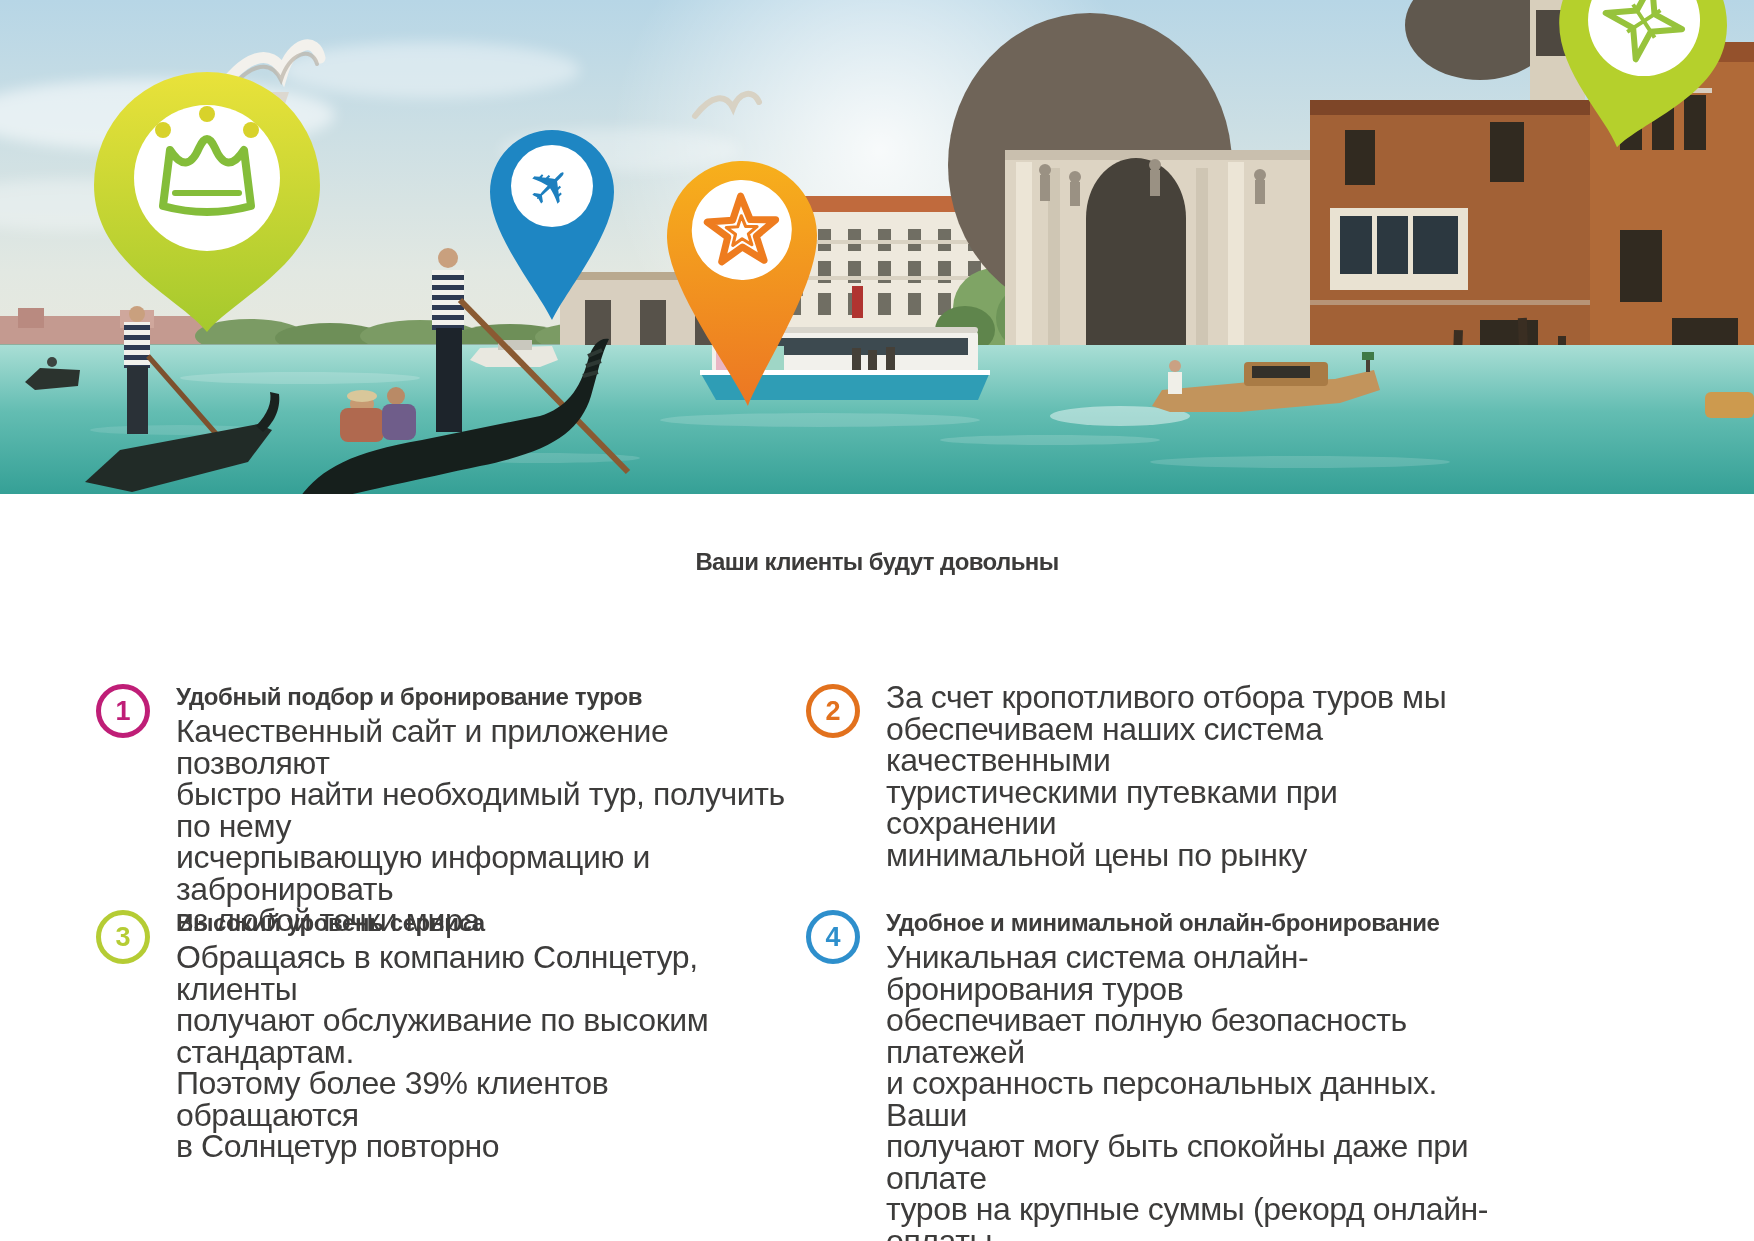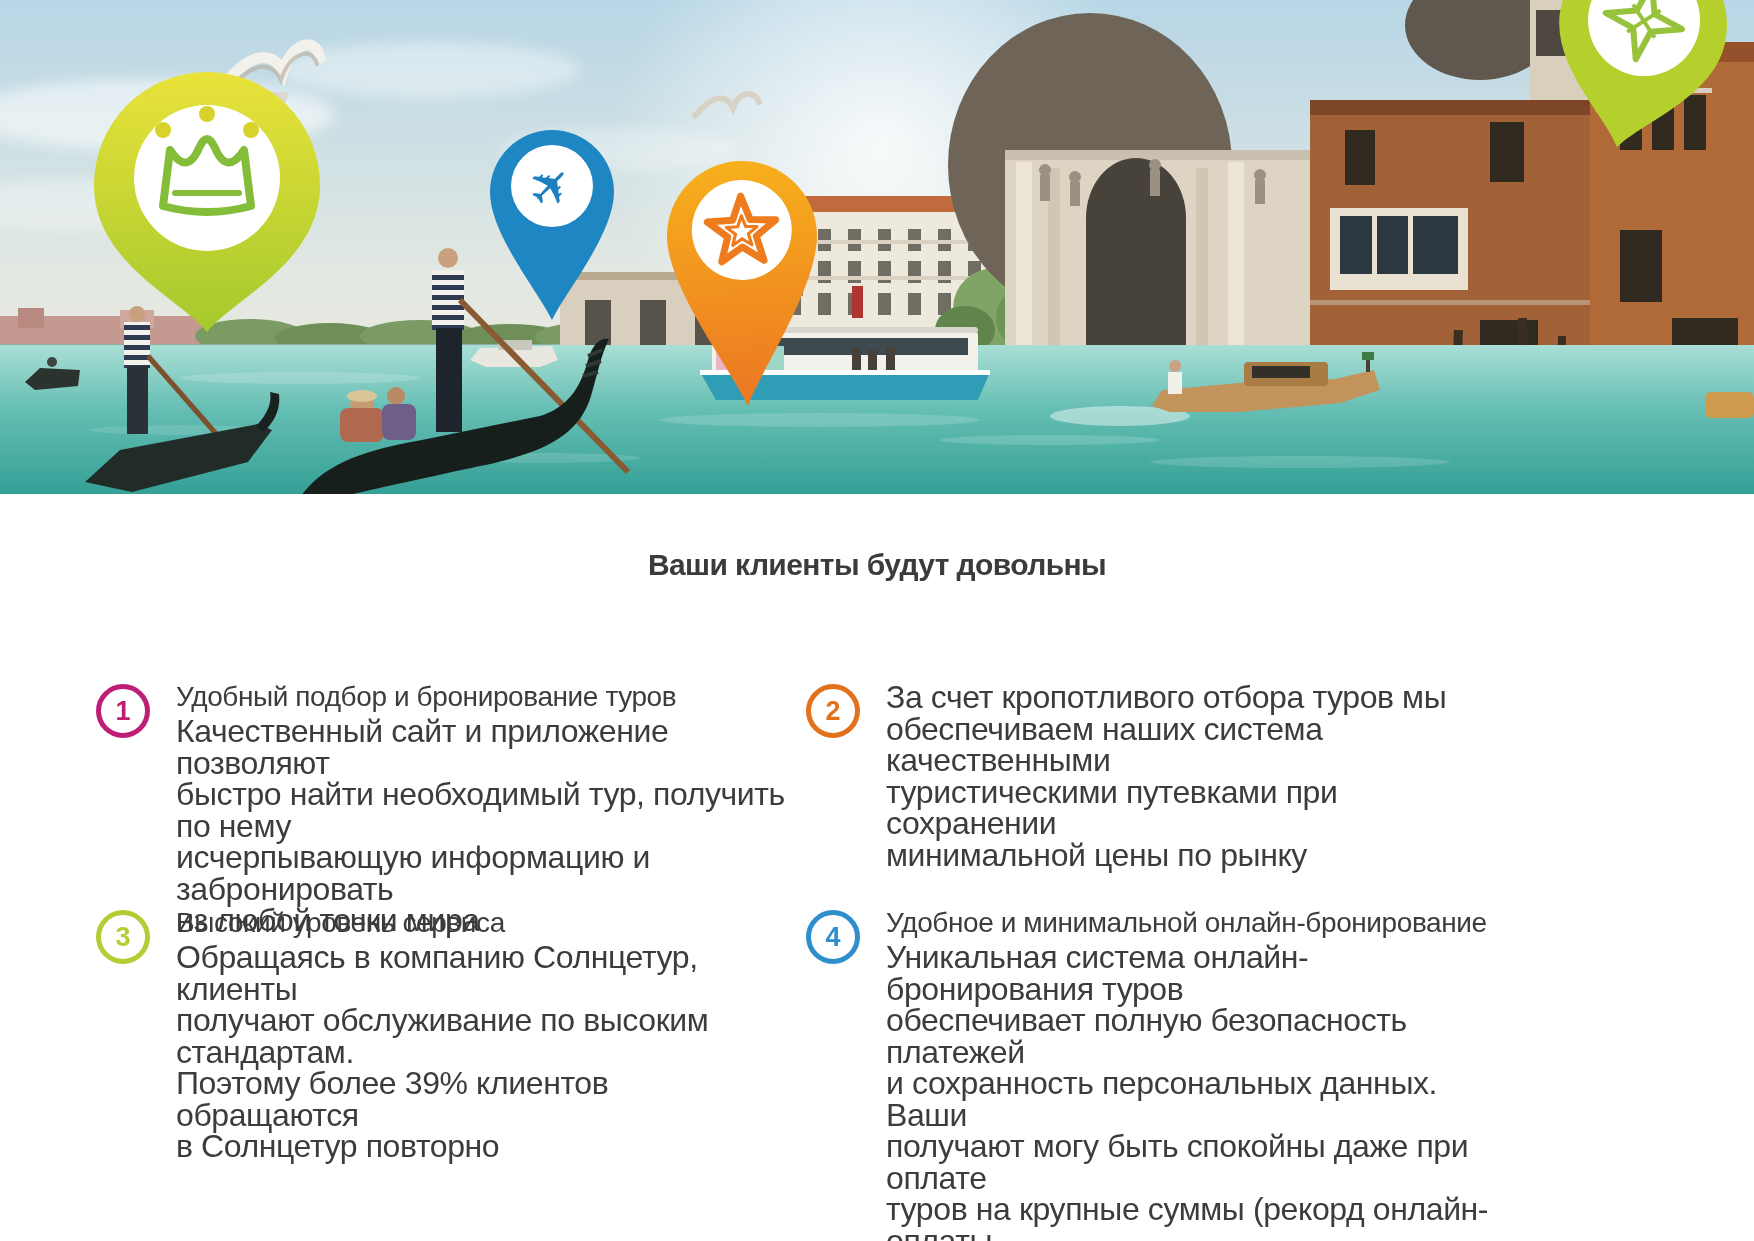--- a/index.html
+++ b/index.html
@@ -4,33 +4,33 @@
 <style>
   html,body{margin:0;padding:0;}
   body{
     width:1754px;height:1241px;background:#ffffff;overflow:hidden;position:relative;
     font-family:"Liberation Sans",sans-serif;color:#3d3c3b;
   }
   .hero{position:absolute;top:0;left:0;width:1754px;height:494px;}
   .hero svg{display:block;width:1754px;height:494px;}
   h1.title{
     position:absolute;top:548px;left:0;width:1754px;margin:0;
-    text-align:center;font-size:30px;font-weight:bold;letter-spacing:-0.6px;
+    text-align:center;font-size:24px;font-weight:bold;letter-spacing:-0.6px;
   }
   .feature{position:absolute;display:flex;gap:26px;width:690px;}
   .f1{left:96px;top:682px}
   .f2{left:806px;top:682px}
   .f3{left:96px;top:908px}
   .f4{left:806px;top:908px}
   .num{
     flex:0 0 auto;width:44px;height:44px;border:5px solid #888;border-radius:50%;
     display:flex;align-items:center;justify-content:center;
     font-size:27px;font-weight:bold;margin-top:2px;background:transparent;
   }
-  .ftext h3{margin:0 0 4px 0;font-size:28px;line-height:30px;letter-spacing:-0.4px;font-weight:normal;}
+  .ftext h3{margin:0 0 4px 0;font-size:24px;line-height:30px;letter-spacing:-0.4px;font-weight:bold;}
   .ftext p{margin:0;font-size:32px;line-height:31.5px;letter-spacing:-0.4px;white-space:pre-line;}
 </style>
 </head>
 <body>
 
 <div class="hero">
 <svg viewBox="0 0 1754 494" preserveAspectRatio="none">
   <defs>
     <linearGradient id="skyG" x1="0" y1="0" x2="0" y2="1">
       <stop offset="0" stop-color="#b7d6e6"></stop>

